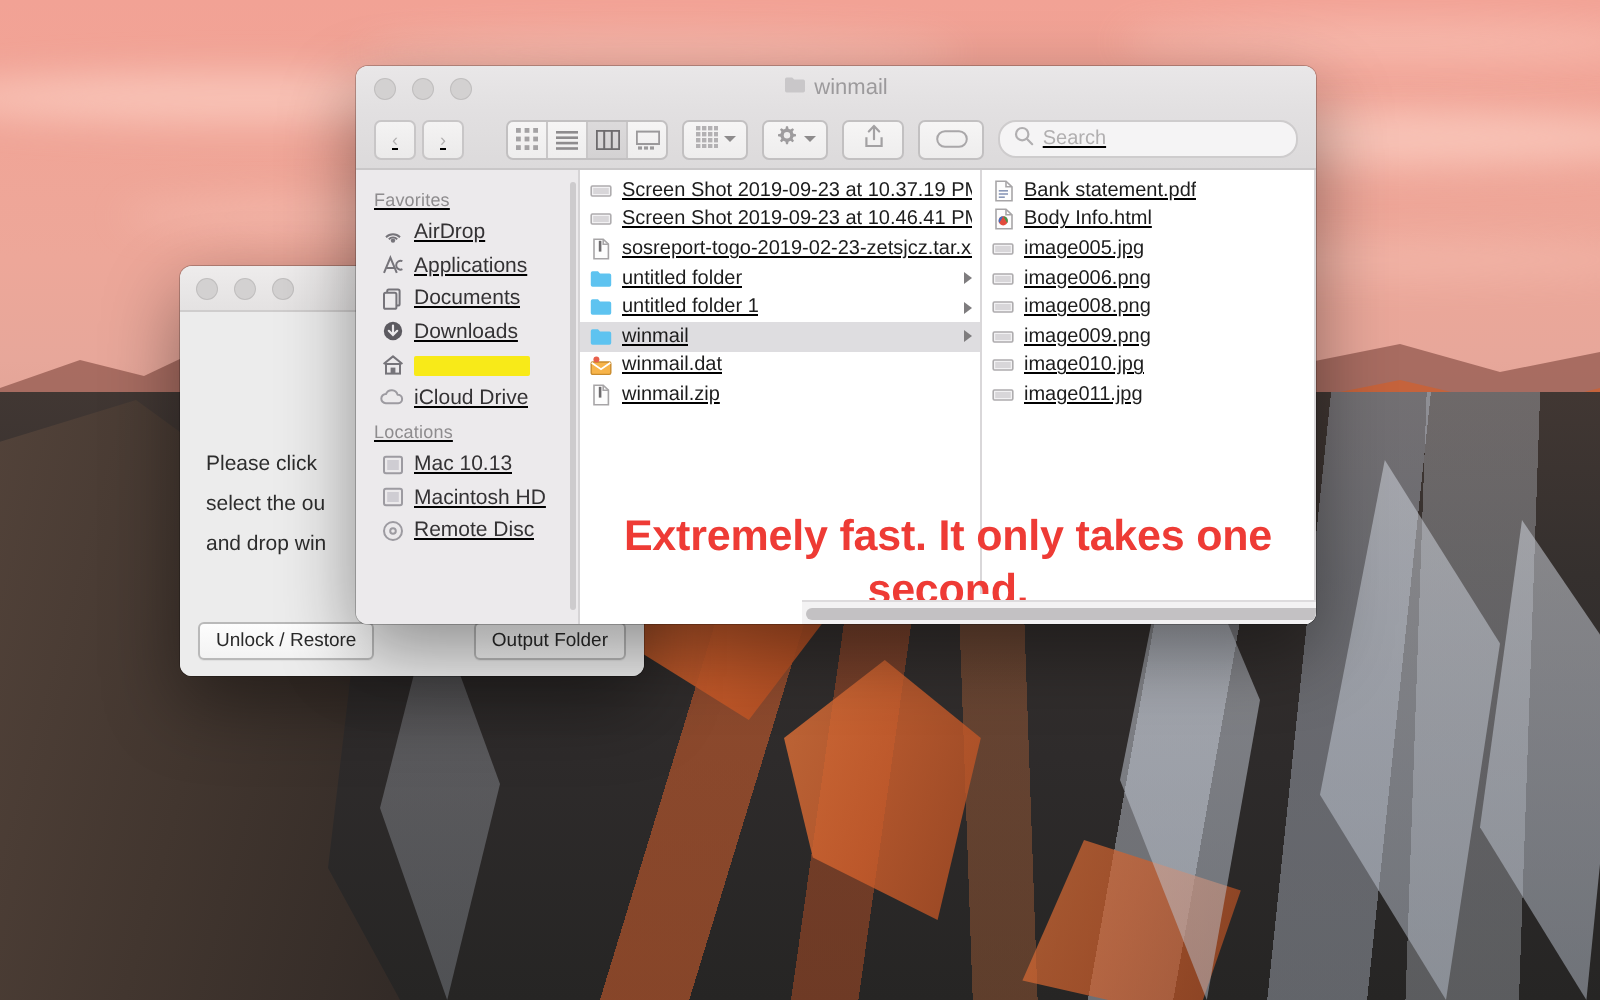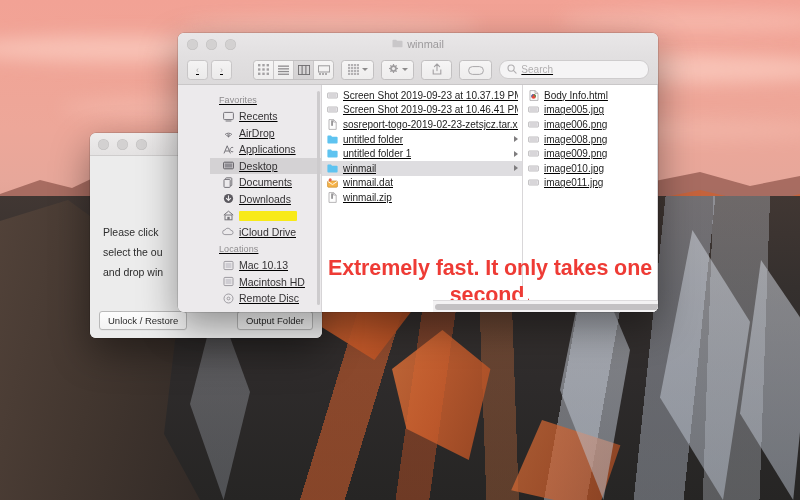--- a/index.html
+++ b/index.html
@@ -225,21 +225,20 @@
   #finder-content { flex: 1 1 auto; display: flex; min-height: 0; position: relative; }
 
   
   #finder-sidebar {
     width: 111px; flex: 0 0 111px;
     background: #eceaec;
     border-right: 0.5px solid #d6d4d6;
     padding-top: 6px;
     overflow: hidden;
     position: relative;
-    padding-left: 32px;
   }
   .sb-header {
     font-size: 9px; color: #8e8c8e;
     padding: 4px 0 3px 9px;
     letter-spacing: .1px;
   }
   .sb-item {
     display: flex; align-items: center; gap: 5px;
     height: 16.5px;
     padding-left: 12px;
@@ -523,29 +522,20 @@
         <span>Search</span>
       </div>
     </div>
 
     <div id="finder-content">
 
       <div id="finder-sidebar">
 
         <div class="sb-header">Favorites</div>
 
-        <div class="sb-item">
-          <span class="sb-ico">
-            <svg width="11" height="11" viewBox="0 0 11 11">
-              <rect x="0.6" y="1.4" width="9.8" height="7.2" rx="1" fill="none" stroke="#76747a" stroke-width="1"></rect>
-              <line x1="2.6" y1="10" x2="8.4" y2="10" stroke="#76747a" stroke-width="1"></line>
-            </svg>
-          </span>
-          <span class="sb-label">Recents</span>
-        </div>
 
         <div class="sb-item">
           <span class="sb-ico">
             <svg width="11" height="11" viewBox="0 0 11 11">
               <path d="M2,7.6 A5,5 0 0 1 9,7.6" fill="none" stroke="#76747a" stroke-width="1"></path>
               <path d="M3.4,8.6 A3.1,3.1 0 0 1 7.6,8.6" fill="none" stroke="#76747a" stroke-width="1"></path>
               <circle cx="5.5" cy="9.3" r="1.1" fill="#76747a"></circle>
             </svg>
           </span>
           <span class="sb-label">AirDrop</span>
@@ -555,29 +545,20 @@
           <span class="sb-ico">
             <svg width="11" height="11" viewBox="0 0 11 11">
               <path d="M1,9.4 L4.2,1.8 L7.4,9.4" fill="none" stroke="#76747a" stroke-width="1"></path>
               <line x1="2.2" y1="7" x2="6.2" y2="7" stroke="#76747a" stroke-width="1"></line>
               <path d="M10.2,3.6 A2.2,2.2 0 1 0 10.2,7.6" fill="none" stroke="#76747a" stroke-width="1"></path>
             </svg>
           </span>
           <span class="sb-label">Applications</span>
         </div>
 
-        <div class="sb-item selected">
-          <span class="sb-ico">
-            <svg width="11" height="11" viewBox="0 0 11 11">
-              <rect x="0.6" y="2.2" width="9.8" height="6.6" rx="0.9" fill="none" stroke="#5c5a60" stroke-width="1"></rect>
-              <rect x="1.8" y="3.4" width="7.4" height="4.2" fill="#8f8d93"></rect>
-            </svg>
-          </span>
-          <span class="sb-label">Desktop</span>
-        </div>
 
         <div class="sb-item">
           <span class="sb-ico">
             <svg width="11" height="11" viewBox="0 0 11 11">
               <rect x="2.6" y="0.8" width="6.2" height="8" rx="0.8" fill="none" stroke="#76747a" stroke-width="1"></rect>
               <rect x="1" y="2.4" width="6.2" height="8" rx="0.8" fill="#eceaec" stroke="#76747a" stroke-width="1"></rect>
             </svg>
           </span>
           <span class="sb-label">Documents</span>
         </div>
@@ -724,20 +705,34 @@
                   <path d="M5.6,0.6 V3.1 H8.2" fill="none" stroke="#a7a5a7" stroke-width="0.8"></path>
                   <rect x="3.4" y="1.4" width="1.3" height="5.4" fill="#6e6c6e"></rect>
                 </svg>
               </span>
               <span class="row-name">winmail.zip</span>
             </div>
           </div>
 
         <div class="col" id="col-2">
 
+        <div class="row">
+              <span class="row-ico">
+                <svg width="10" height="11" viewBox="0 0 10 11">
+                  <path d="M1,0.6 H6 L9,3.4 V10.4 H1 Z" fill="#fdfdfd" stroke="#a7a5a7" stroke-width="0.8"></path>
+                  <path d="M6,0.6 V3.4 H9" fill="none" stroke="#a7a5a7" stroke-width="0.8"></path>
+                  <g fill="#8a98b8">
+                    <rect x="2.4" y="5" width="4.6" height="0.8"></rect>
+                    <rect x="2.4" y="6.6" width="4.6" height="0.8"></rect>
+                    <rect x="2.4" y="8.2" width="3" height="0.8"></rect>
+                  </g>
+                </svg>
+              </span>
+              <span class="row-name">Bank statement.pdf</span>
+            </div>
             <div class="row">
               <span class="row-ico">
                 <svg width="10" height="11" viewBox="0 0 10 11">
                   <path d="M1,0.6 H6 L9,3.4 V10.4 H1 Z" fill="#fdfdfd" stroke="#a7a5a7" stroke-width="0.8"></path>
                   <path d="M6,0.6 V3.4 H9" fill="none" stroke="#a7a5a7" stroke-width="0.8"></path>
                   <circle cx="4.6" cy="6.4" r="2.3" fill="#e24b3c"></circle>
                   <path d="M4.6,4.1 A2.3,2.3 0 0 1 6.6,7.5 Z" fill="#3c9a4e"></path>
                   <path d="M4.6,4.1 A2.3,2.3 0 0 0 2.6,7.5 Z" fill="#3b6fc4"></path>
                 </svg>
               </span>

